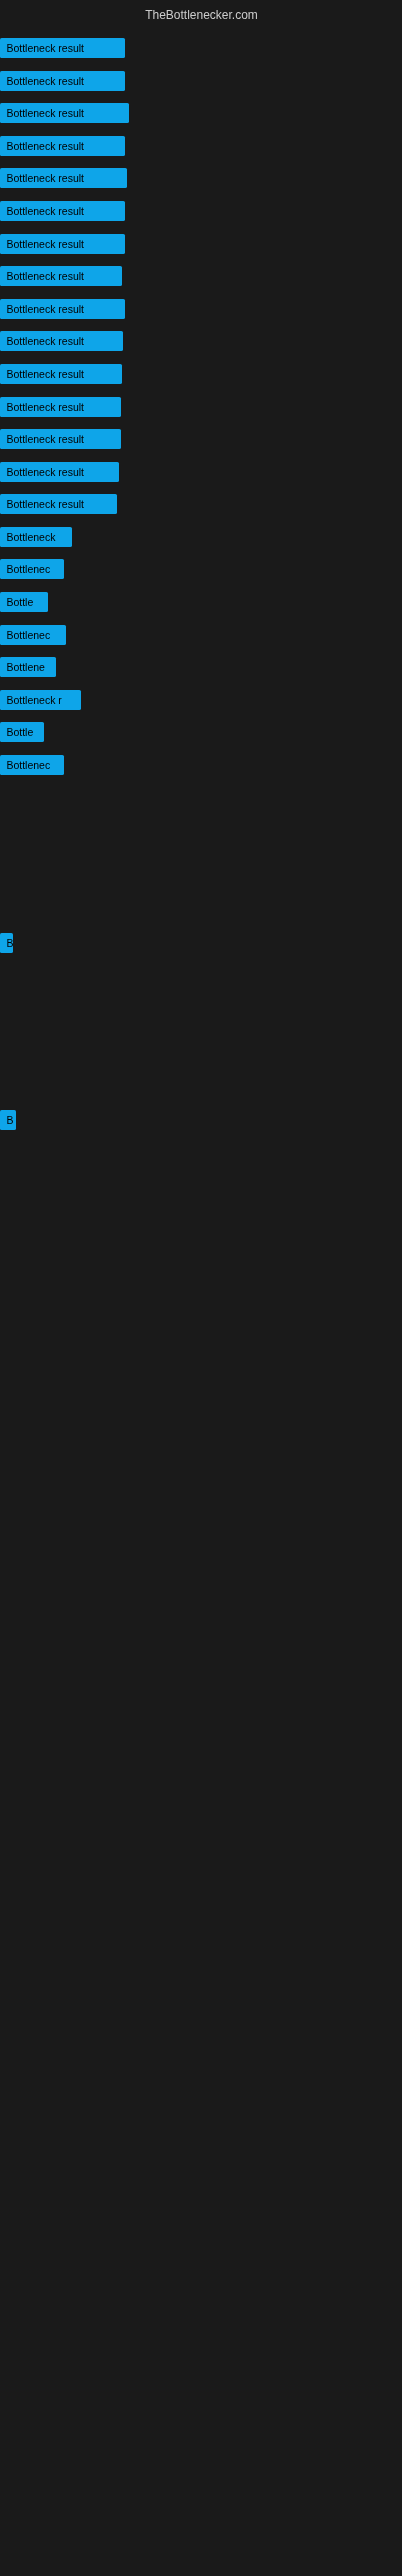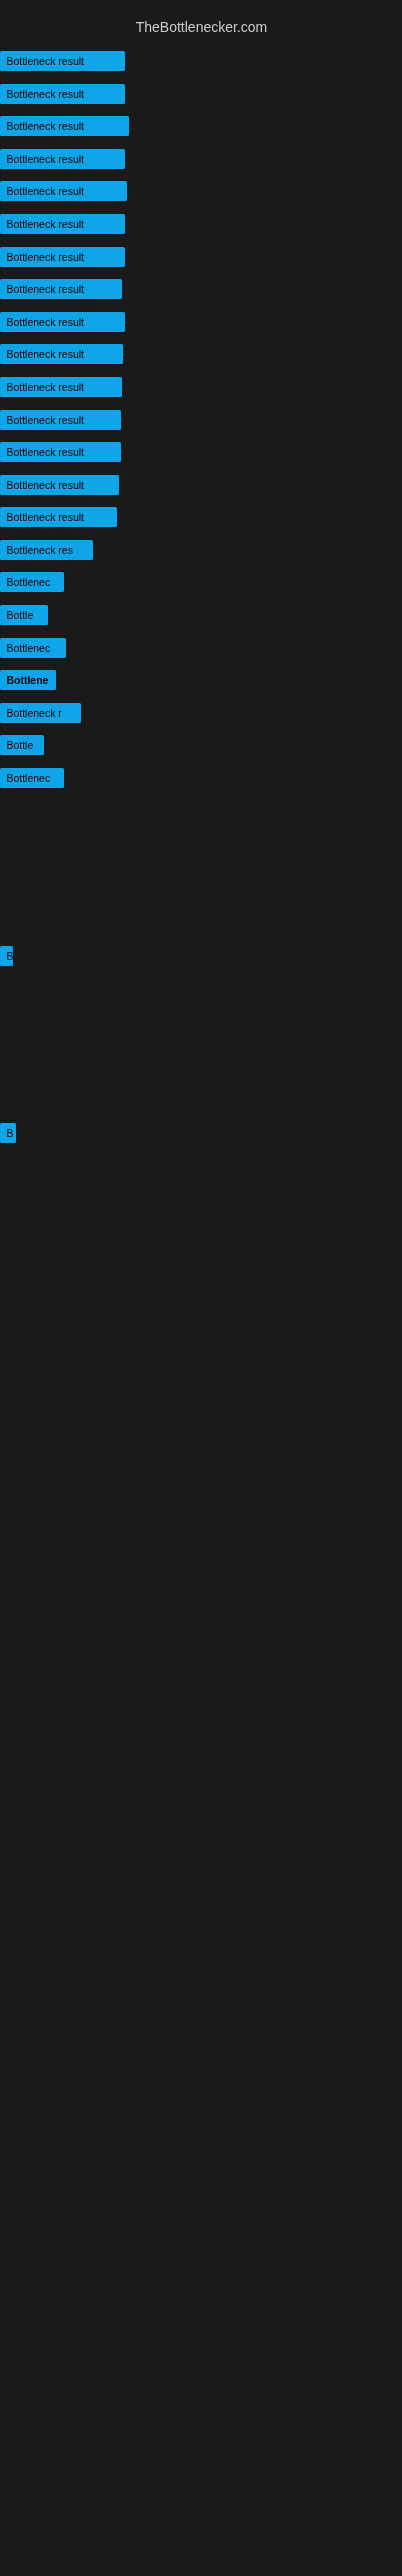--- a/index.html
+++ b/index.html
@@ -12,22 +12,22 @@
       width: 403px;
       min-height: 2576px;
       background-color: #1a1a1a;
       font-family: Arial, sans-serif;
       position: relative;
     }
 
     .site-title {
       text-align: center;
       color: #cccccc;
-      font-size: 14px;
-      padding: 19px 0 8px 0;
+      font-size: 12px;
+      padding: 8px 0 8px 0;
       font-weight: normal;
     }
 
     .bottleneck-item {
       margin-bottom: 0px;
       padding: 4.8px 0 4.8px 0;
     }
 
     .bottleneck-label {
       display: inline-block;
@@ -60,21 +60,21 @@
     .item-11 .bottleneck-label { max-width: 121px; width: 121px; }
     .item-12 .bottleneck-label { max-width: 121px; width: 121px; }
     .item-13 .bottleneck-label { max-width: 119px; width: 119px; }
     .item-14 .bottleneck-label { max-width: 117px; width: 117px; }
     .item-15 .bottleneck-label { max-width: 105px; width: 105px; overflow: hidden; text-overflow: clip; }
     .item-16 .bottleneck-label { max-width: 72px; width: 72px; overflow: hidden; text-overflow: clip; }
     .item-17 .bottleneck-label { max-width: 93px; width: 93px; overflow: hidden; text-overflow: clip; }
     .item-18 .bottleneck-label { max-width: 64px; width: 64px; overflow: hidden; text-overflow: clip; }
     .item-19 .bottleneck-label { max-width: 48px; width: 48px; overflow: hidden; text-overflow: clip; }
     .item-20 .bottleneck-label { max-width: 66px; width: 66px; overflow: hidden; text-overflow: clip; }
-    .item-21 .bottleneck-label { max-width: 56px; width: 60px; overflow: hidden; text-overflow: clip; font-weight: bold; }
+    .item-21 .bottleneck-label { max-width: 56px; width: 60px; overflow: hidden; text-overflow: clip; }
     .item-22 .bottleneck-label { max-width: 81px; width: 81px; overflow: hidden; text-overflow: clip; }
     .item-23 .bottleneck-label { max-width: 44px; width: 44px; overflow: hidden; text-overflow: clip; }
     .item-24 .bottleneck-label { max-width: 64px; width: 64px; overflow: hidden; text-overflow: clip; }
     .item-25 .bottleneck-label { max-width: 8px; width: 8px; overflow: hidden; text-overflow: clip; }
 
     
     .gap-large {
       height: 145px;
     }
 
@@ -100,21 +100,21 @@
     <div class="bottleneck-item item-5"><span class="bottleneck-label">Bottleneck result</span></div>
     <div class="bottleneck-item item-6"><span class="bottleneck-label">Bottleneck result</span></div>
     <div class="bottleneck-item item-7"><span class="bottleneck-label">Bottleneck result</span></div>
     <div class="bottleneck-item item-8"><span class="bottleneck-label">Bottleneck result</span></div>
     <div class="bottleneck-item item-9"><span class="bottleneck-label">Bottleneck result</span></div>
     <div class="bottleneck-item item-10"><span class="bottleneck-label">Bottleneck result</span></div>
     <div class="bottleneck-item item-11"><span class="bottleneck-label">Bottleneck result</span></div>
     <div class="bottleneck-item item-12"><span class="bottleneck-label">Bottleneck result</span></div>
     <div class="bottleneck-item item-13"><span class="bottleneck-label">Bottleneck result</span></div>
     <div class="bottleneck-item item-14"><span class="bottleneck-label">Bottleneck result</span></div>
-    <div class="bottleneck-item item-17"><span class="bottleneck-label">Bottleneck res</span></div>
+    <div class="bottleneck-item item-16"><span class="bottleneck-label">Bottleneck</span></div>
     <div class="bottleneck-item item-18"><span class="bottleneck-label">Bottlenec</span></div>
     <div class="bottleneck-item item-19"><span class="bottleneck-label">Bottle</span></div>
     <div class="bottleneck-item item-20"><span class="bottleneck-label">Bottlenec</span></div>
     <div class="bottleneck-item item-21"><span class="bottleneck-label">Bottlene</span></div>
     <div class="bottleneck-item item-22"><span class="bottleneck-label">Bottleneck r</span></div>
     <div class="bottleneck-item item-23"><span class="bottleneck-label">Bottle</span></div>
     <div class="bottleneck-item item-24"><span class="bottleneck-label">Bottlenec</span></div>
     <div class="gap-large"></div>
     <div class="bottleneck-item item-25"><span class="bottleneck-label">B</span></div>
     <div class="gap-medium"></div>

